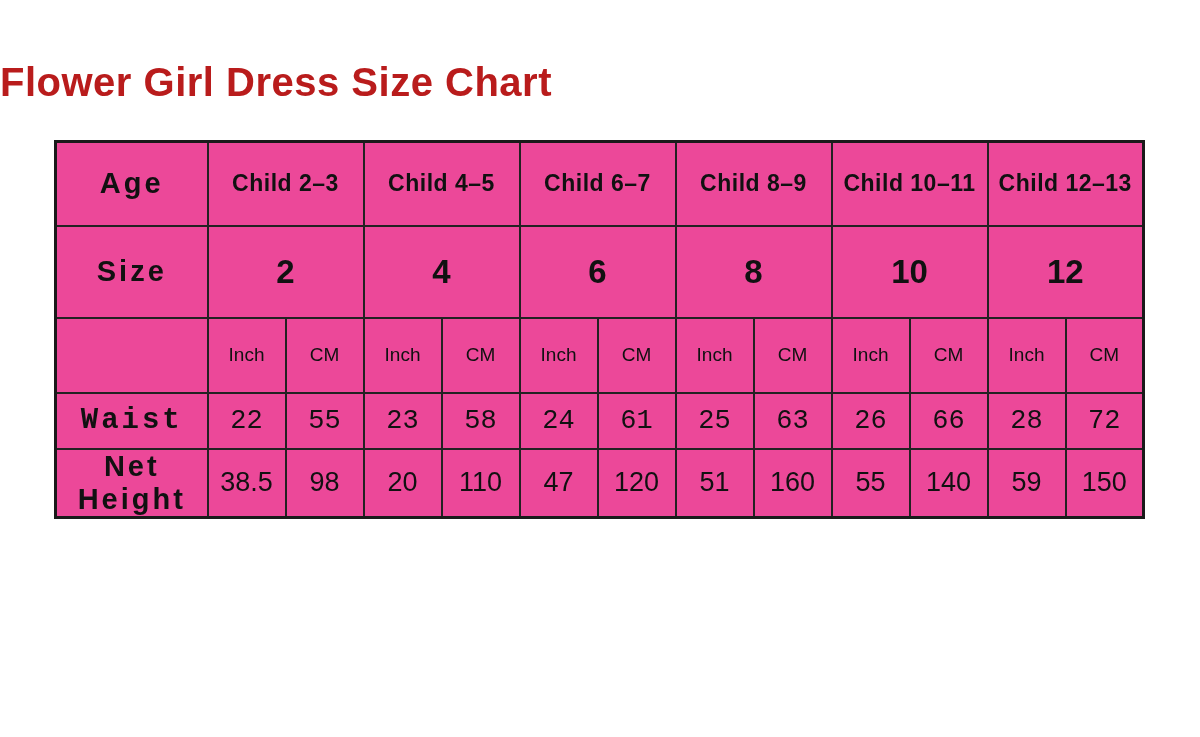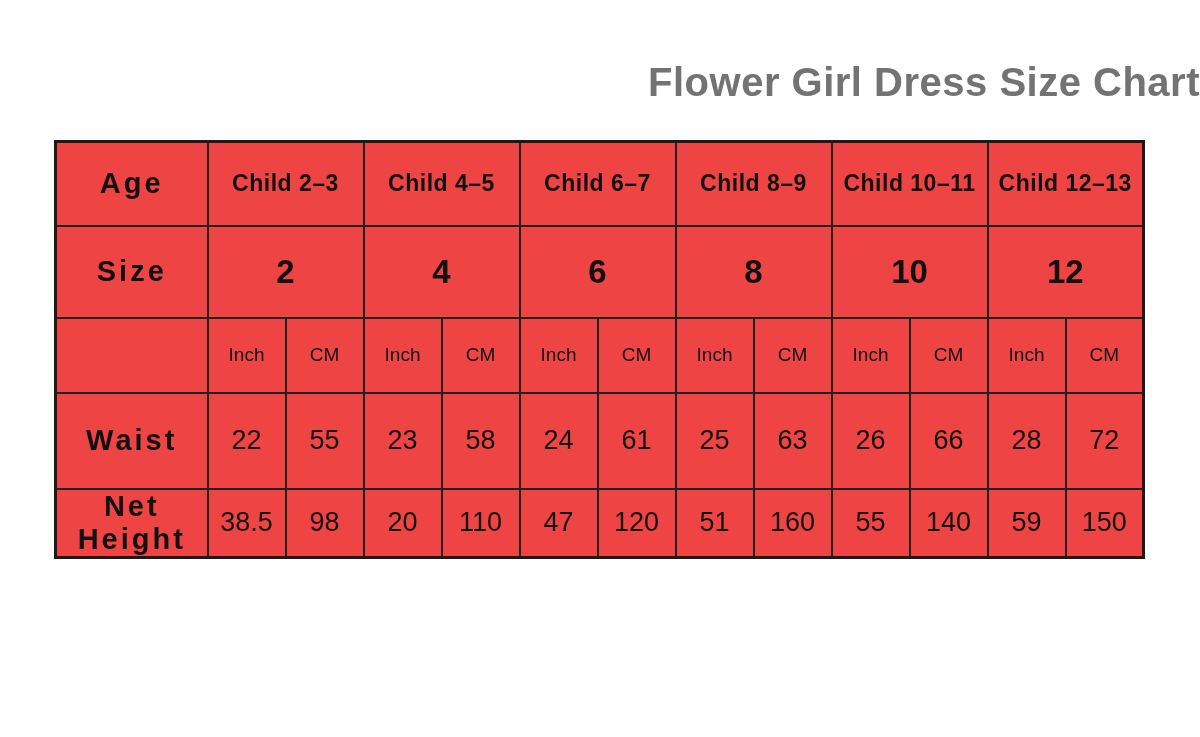--- a/index.html
+++ b/index.html
@@ -16,50 +16,50 @@
     position: relative;
     width: 1200px;
     height: 737px;
     background: #ffffff;
   }
   .chart-title {
     position: absolute;
     top: 60px;
     left: 0;
     width: 100%;
-    text-align: right;
+    text-align: left;
     font-size: 40px;
     font-weight: 700;
     letter-spacing: 0.5px;
-    color: #737373;
+    color: #b91c1c;
   }
   table.size-chart {
     position: absolute;
     top: 140px;
     left: 54px;
     border-collapse: collapse;
     table-layout: fixed;
-    background: #ef4444;
+    background: #ec4899;
     border: 3px solid #1a1a1a;
   }
   table.size-chart td {
     border: 2px solid #222222;
     text-align: center;
     vertical-align: middle;
     padding: 0;
     overflow: hidden;
   }
   col.c-label { width: 152px; }
   col.c-val   { width: 78px; }
 
   tr.r-age    { height: 84px; }
   tr.r-size   { height: 92px; }
   tr.r-units  { height: 75px; }
   tr.r-bust   { height: 90px; }
-  tr.r-waist  { height: 96px; }
+  tr.r-waist  { height: 56px; font-family: Liberation Mono, monospace; }
   tr.r-hip    { height: 82px; }
   tr.r-netht  { height: 68px; }
 
   td.row-label {
     font-size: 29px;
     font-weight: 700;
     letter-spacing: 3px;
     line-height: 1.15;
     padding: 0 4px;
   }

